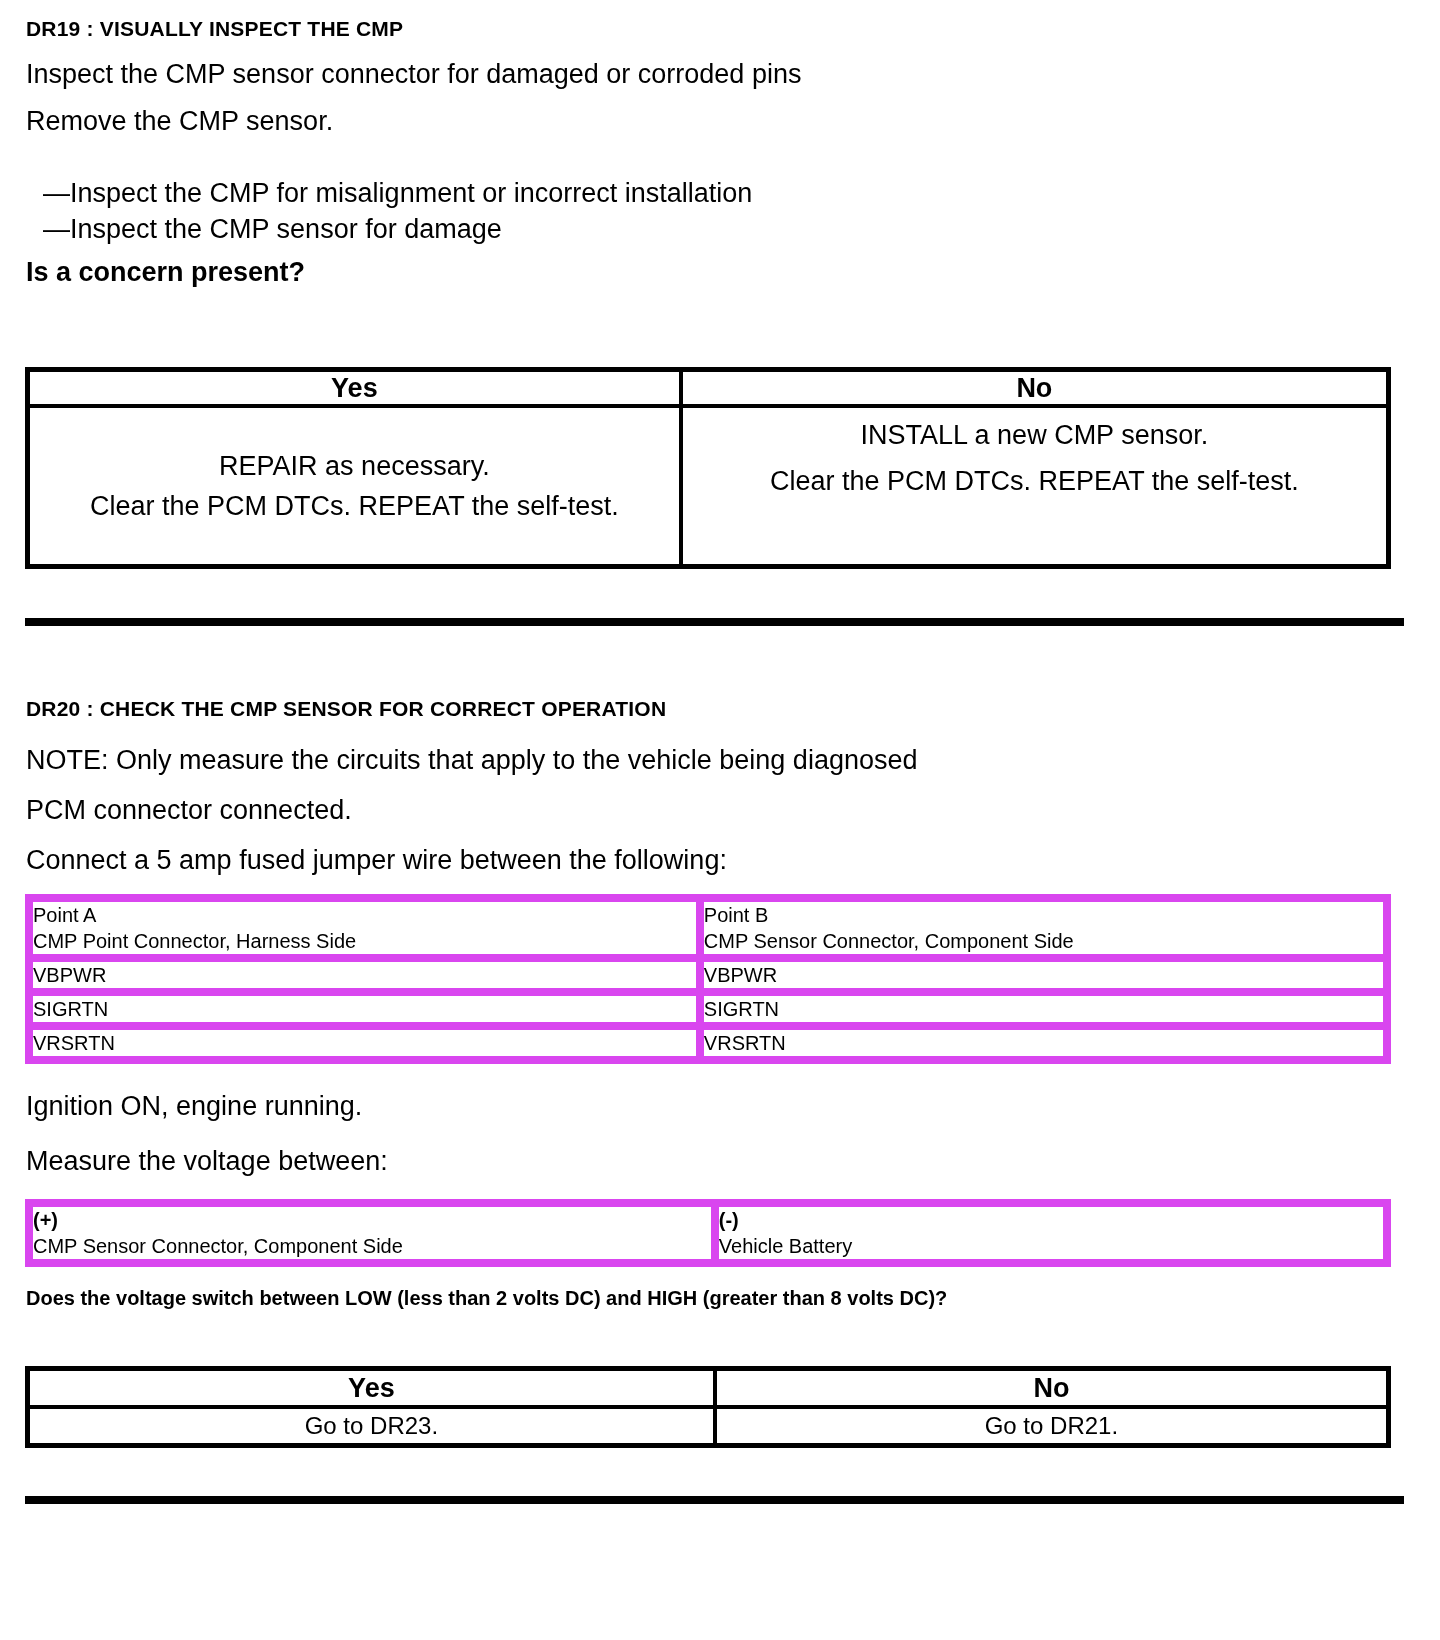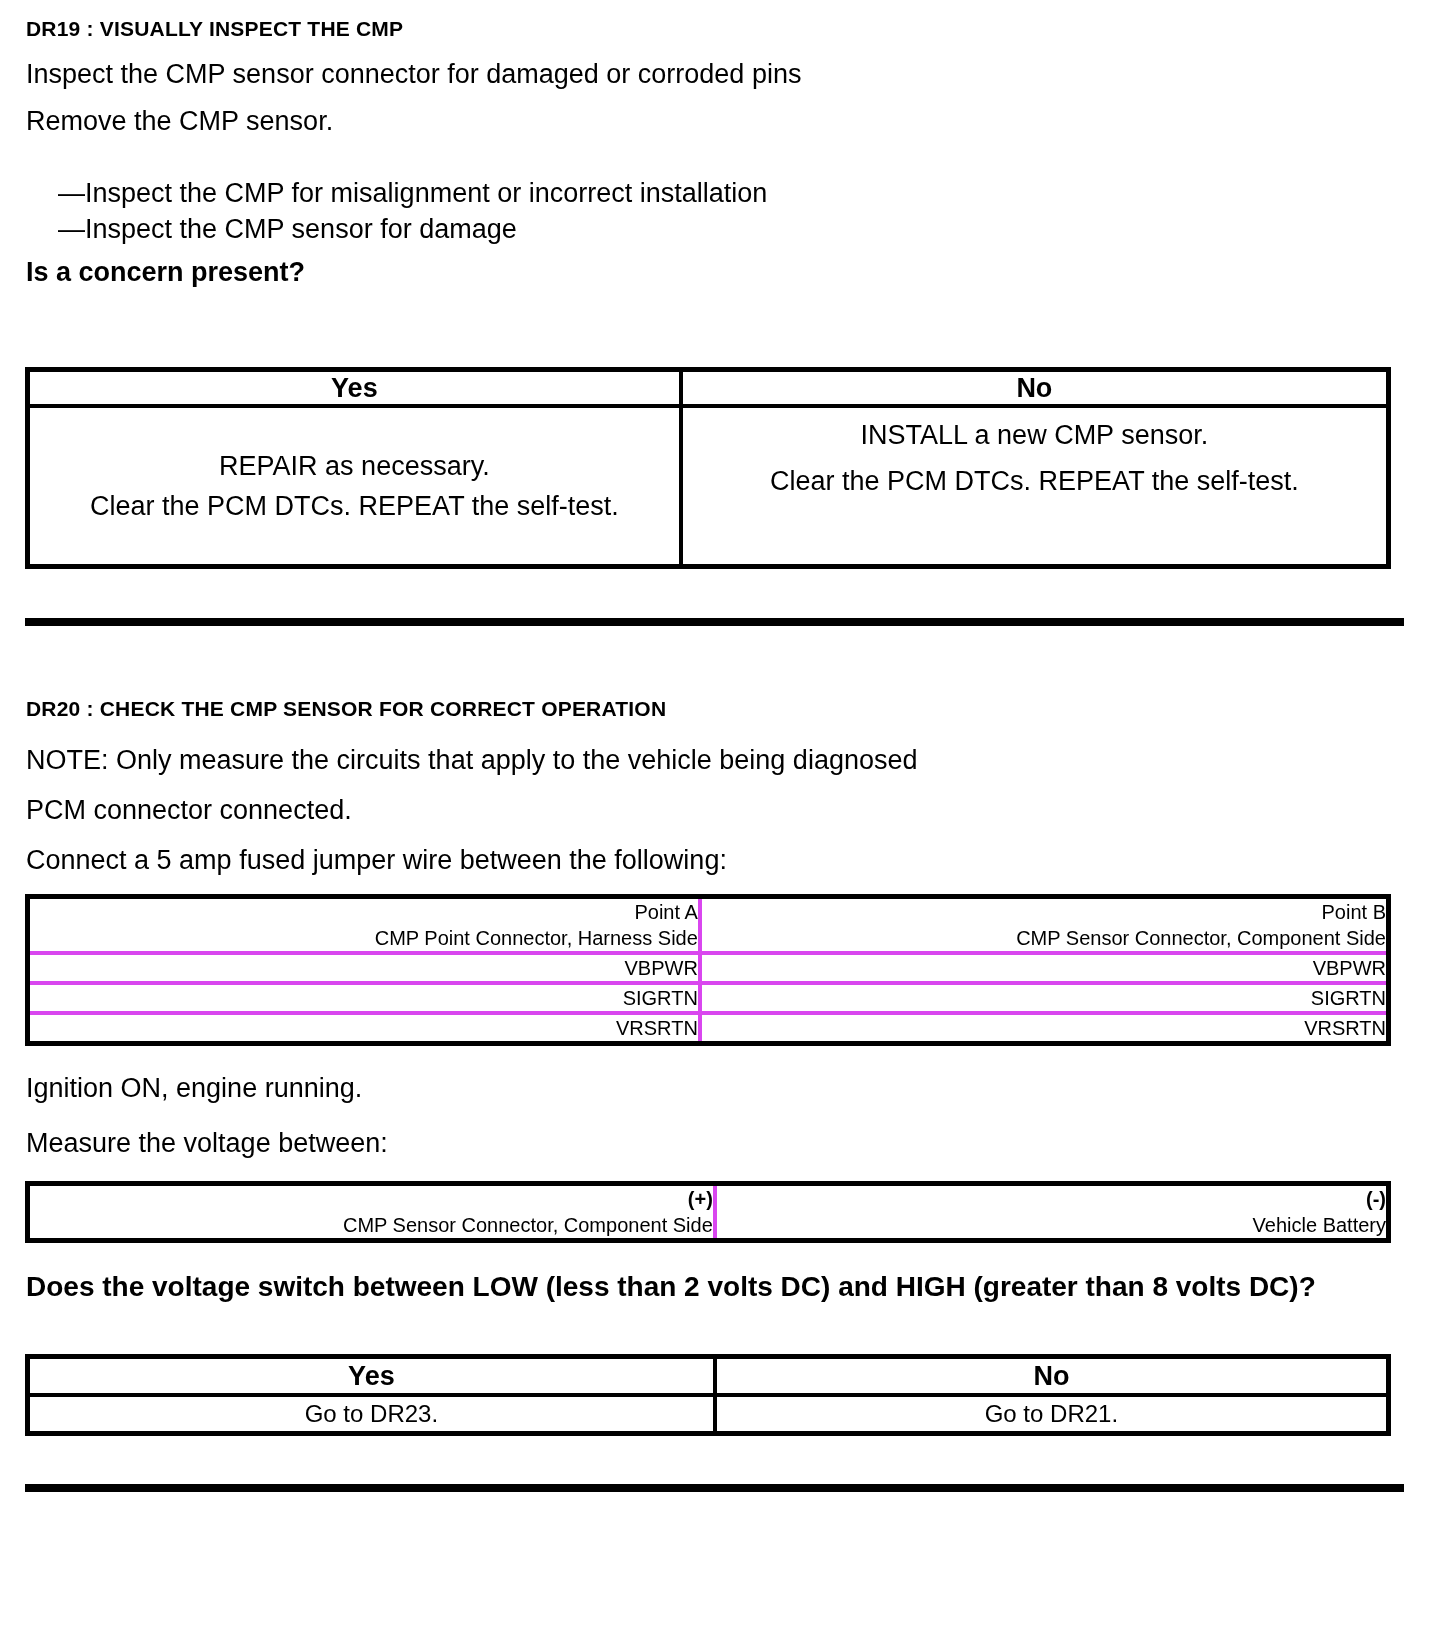--- a/index.html
+++ b/index.html
@@ -25,39 +25,39 @@
     line-height: 26px;
     margin: 0 0 16px 0;
     letter-spacing: 0.2px;
   }
   .para {
     font-size: 27px;
     line-height: 32px;
     margin: 0 0 15px 0;
   }
   .dash-block {
-    margin: 38px 0 0 32px;
+    margin: 38px 0 0 17px;
   }
   .dash-line {
     font-size: 27px;
     line-height: 36px;
     margin: 0;
   }
   .question {
     font-size: 27px;
     font-weight: bold;
     line-height: 34px;
     margin: 8px 0 0 0;
     max-width: 1380px;
   }
   .question-2 {
-    font-size: 28px;
+    font-size: 20px;
     font-weight: bold;
     line-height: 45px;
-    margin: 21px 0 0 0;
+    margin: 9px 0 0 0;
     max-width: 1380px;
   }
   table {
     border-collapse: collapse;
     table-layout: fixed;
     width: 1366px;
     margin-left: -1px;
   }
   table.t1 { margin-top: 78px; border: 5px solid #000; }
   .t1 th, .t1 td { border: 4px solid #000; }
@@ -87,22 +87,22 @@
   .rule-1 { margin-top: 49px; }
   .rule-2 { margin-top: 48px; }
   .h-dr20 { margin-top: 70px; margin-bottom: 22px; }
   .para2 {
     font-size: 27px;
     line-height: 32px;
     margin: 0 0 18px 0;
   }
   table.t2 { margin-top: 10px; border: 5px solid #000; }
   .t2 th, .t2 td, .t3 th, .t3 td {
-    border: 4px solid #d946ef;
-    text-align: right;
+    border: 8px solid #d946ef;
+    text-align: left;
     padding: 0;
   }
   .t2 th, .t3 th {
     font-weight: normal;
     height: 52px;
     vertical-align: middle;
   }
   .t2 th div, .t3 th div {
     font-size: 20px;
     line-height: 26px;

